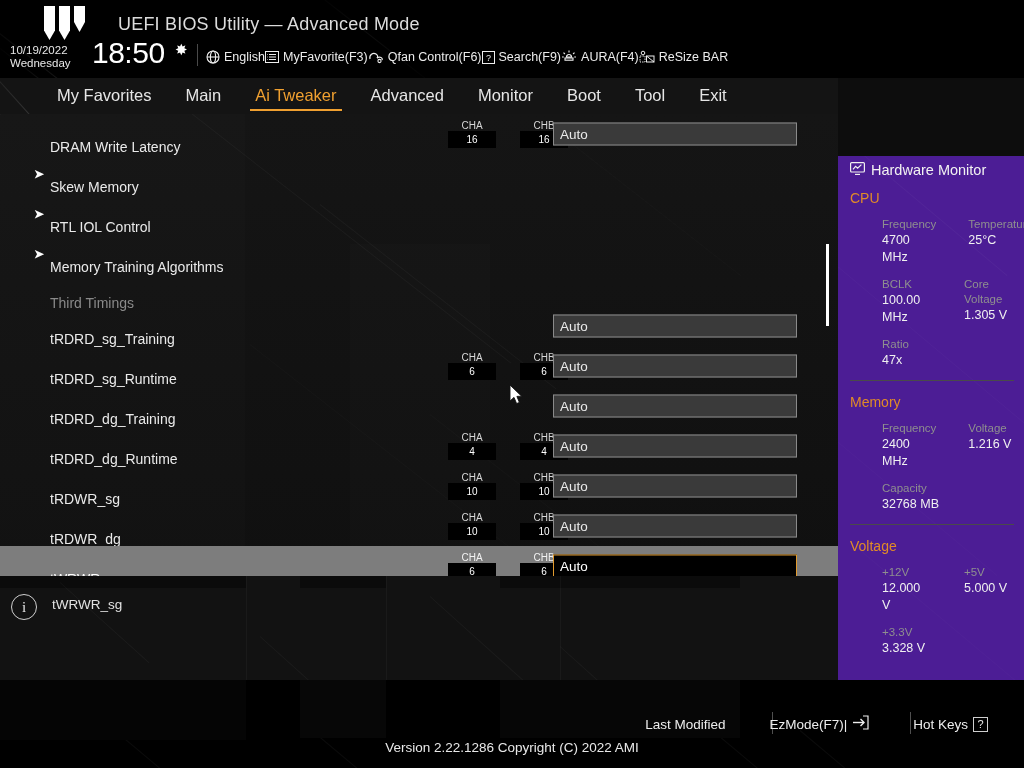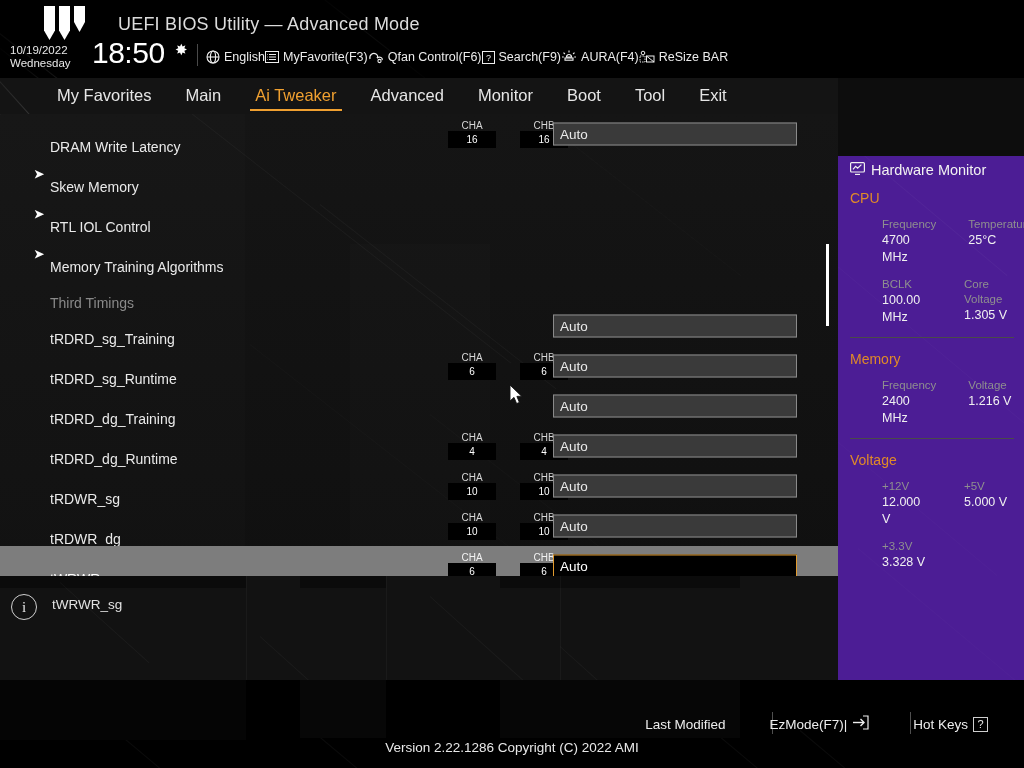--- a/index.html
+++ b/index.html
@@ -518,34 +518,46 @@
         <div class="hwrow">
           <div class="hwcell">
             <div class="k">BCLK</div>
             <div class="v">100.00 MHz</div>
           </div>
           <div class="hwcell">
             <div class="k">Core Voltage</div>
             <div class="v">1.305 V</div>
           </div>
         </div>
+        <div class="hwrow">
+          <div class="hwcell">
+            <div class="k">Ratio</div>
+            <div class="v">47x</div>
+          </div>
+        </div>
       </div>
 
       <div class="divider"></div>
 
       <div>
         <div class="sec-title">Memory</div>
         <div class="hwrow">
           <div class="hwcell">
             <div class="k">Frequency</div>
             <div class="v">2400 MHz</div>
           </div>
           <div class="hwcell">
             <div class="k">Voltage</div>
             <div class="v">1.216 V</div>
+          </div>
+        </div>
+        <div class="hwrow">
+          <div class="hwcell">
+            <div class="k">Capacity</div>
+            <div class="v">32768 MB</div>
           </div>
         </div>
       </div>
 
       <div class="divider"></div>
 
       <div>
         <div class="sec-title">Voltage</div>
         <div class="hwrow">
           <div class="hwcell">

